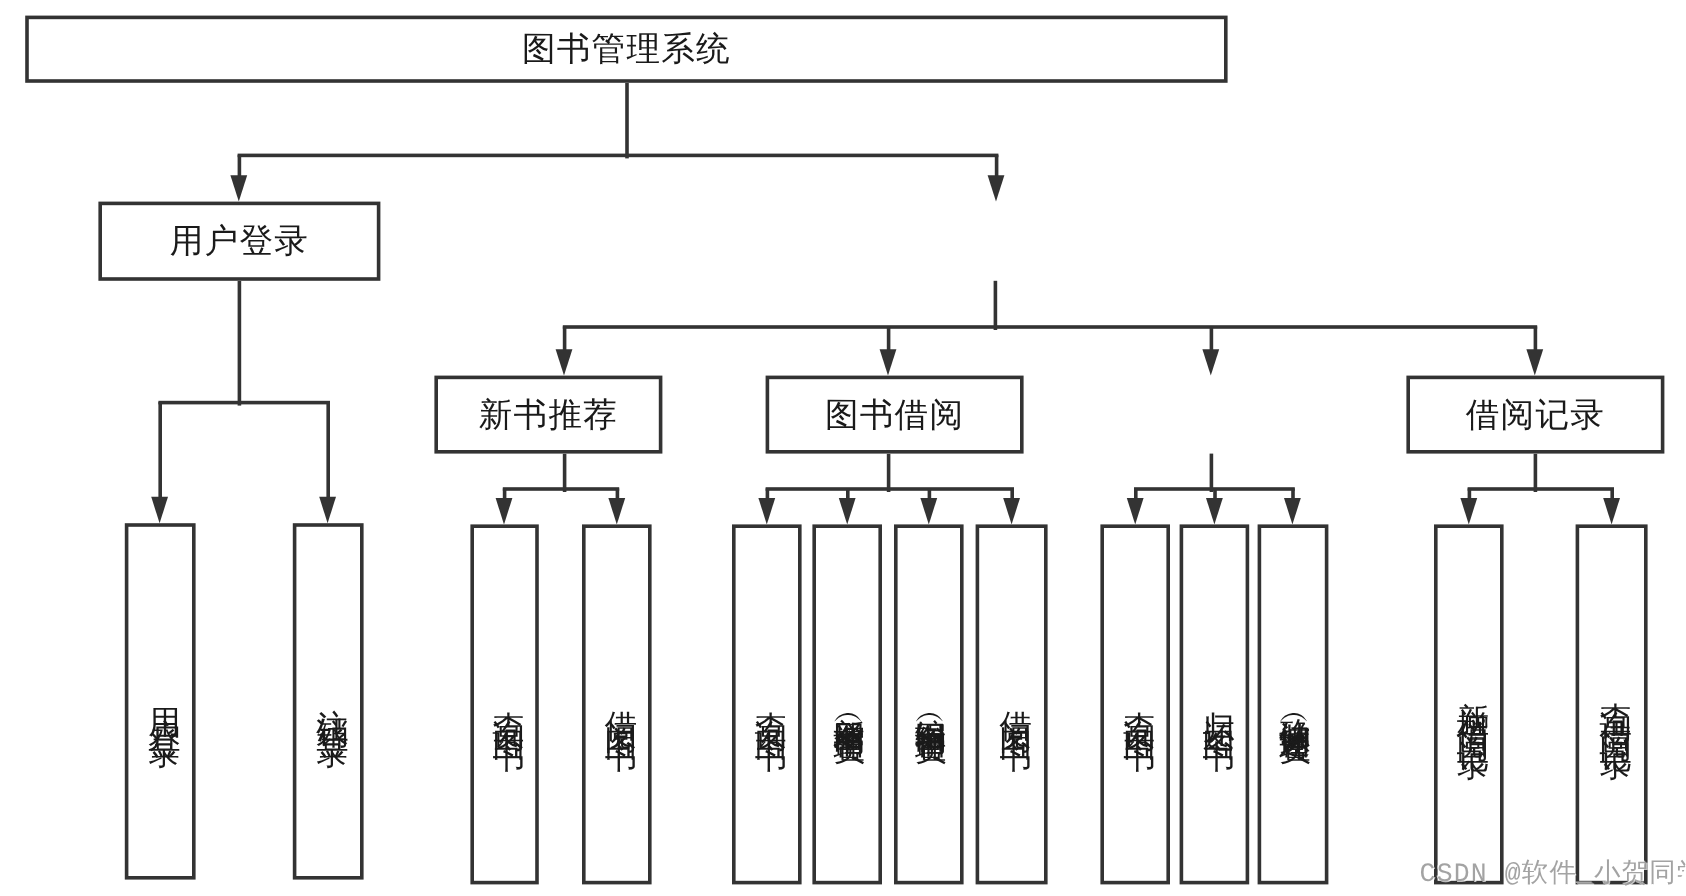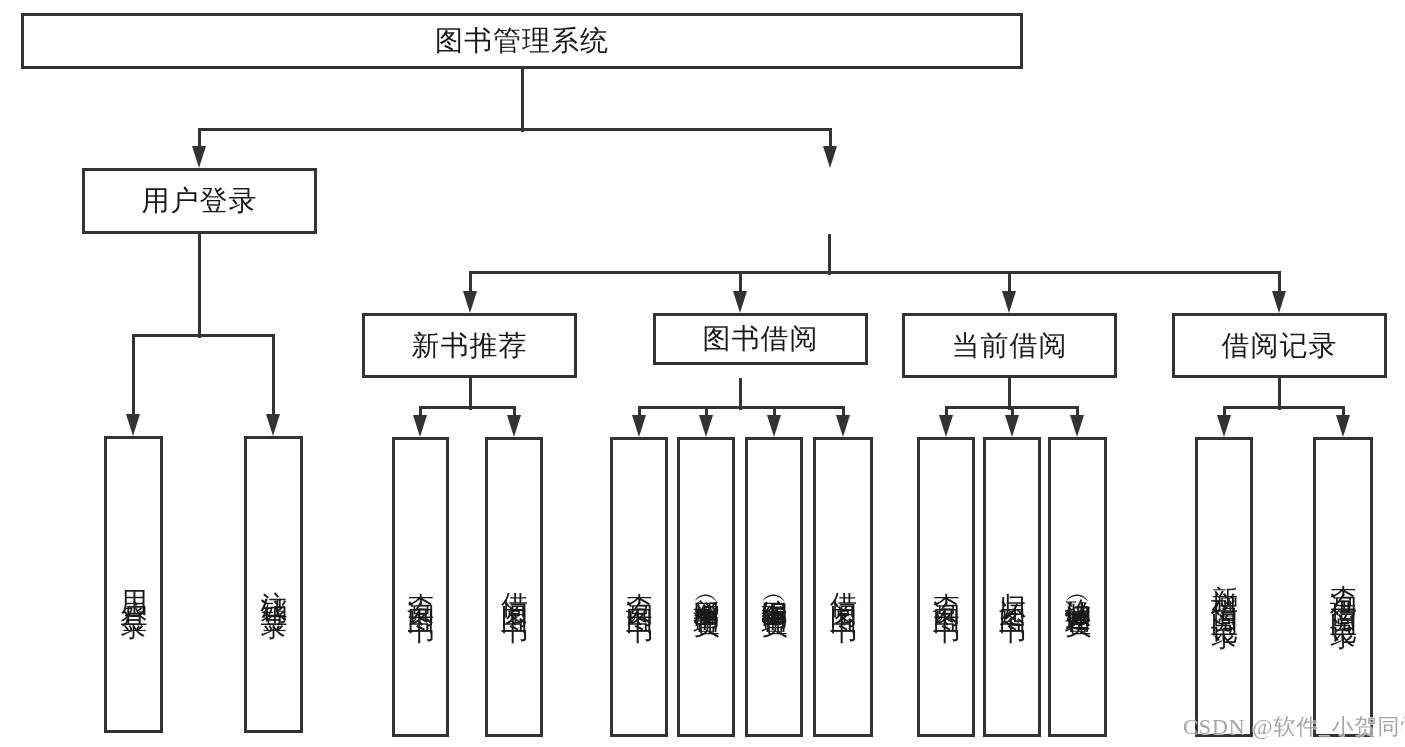--- a/index.html
+++ b/index.html
@@ -1,20 +1,20 @@
 <!DOCTYPE html>
 <html><head>
 <meta charset="utf-8">
 <style>
   html,body{margin:0;padding:0;background:#fff;}
   #canvas{
     position:relative;
     width:1405px;height:747px;
     background:#ffffff;
-    font-family:Liberation Serif, serif;
+    font-family:Liberation Mono, monospace;
     overflow:hidden;
     border-radius:31px;
   }
   .box{
     position:absolute;
     box-sizing:border-box;
     border:3px solid #333333;
     background:#ffffff;
     color:#1a1a1a;
     display:flex;
@@ -56,23 +56,22 @@
 </style>
 </head>
 <body>
 
 <div id="canvas">
 
   <div class="box h" style="left:21px;top:13px;width:1002px;height:56px">图书管理系统</div>
 
   <div class="box h" style="left:82px;top:168px;width:235px;height:66px">用户登录</div>
 
-  <div class="box h" style="left:362px;top:313px;width:215px;height:65px">新书推荐</div>
-  <div class="box h" style="left:653px;top:313px;width:215px;height:52px">图书借阅</div>
-  <div class="box h" style="left:902px;top:313px;width:215px;height:65px">当前借阅</div>
+  <div class="box h" style="left:362px;top:313px;width:190px;height:65px">新书推荐</div>
+  <div class="box h" style="left:638px;top:313px;width:215px;height:65px">图书借阅</div>
   <div class="box h" style="left:1172px;top:313px;width:215px;height:65px">借阅记录</div>
 
   <div class="box v" style="left:104px;top:436px;width:59px;height:297px">用户登录</div>
   <div class="box v" style="left:244px;top:436px;width:59px;height:297px">注销登录</div>
 
   <div class="box v" style="left:392px;top:437px;width:57px;height:300px">查询图书</div>
   <div class="box v" style="left:485px;top:437px;width:58px;height:300px">借阅图书</div>
 
   <div class="box v" style="left:610px;top:437px;width:58px;height:300px">查询图书</div>
   <div class="box v tight" style="left:677px;top:437px;width:58px;height:300px">新增图书（管理员）</div>

